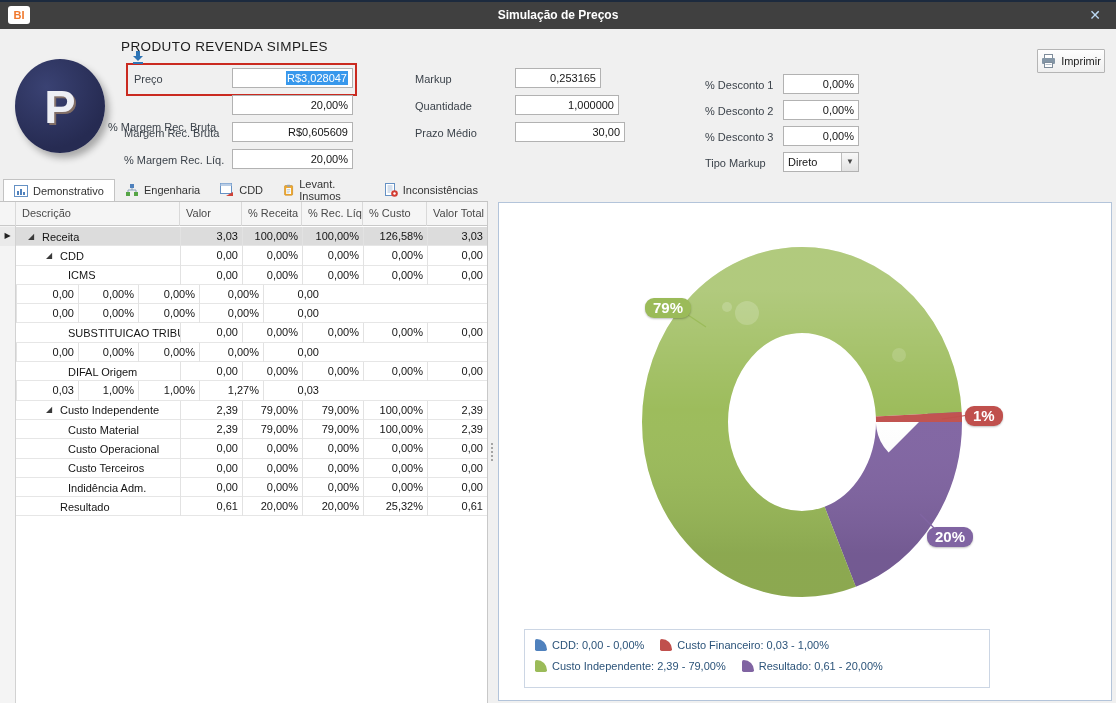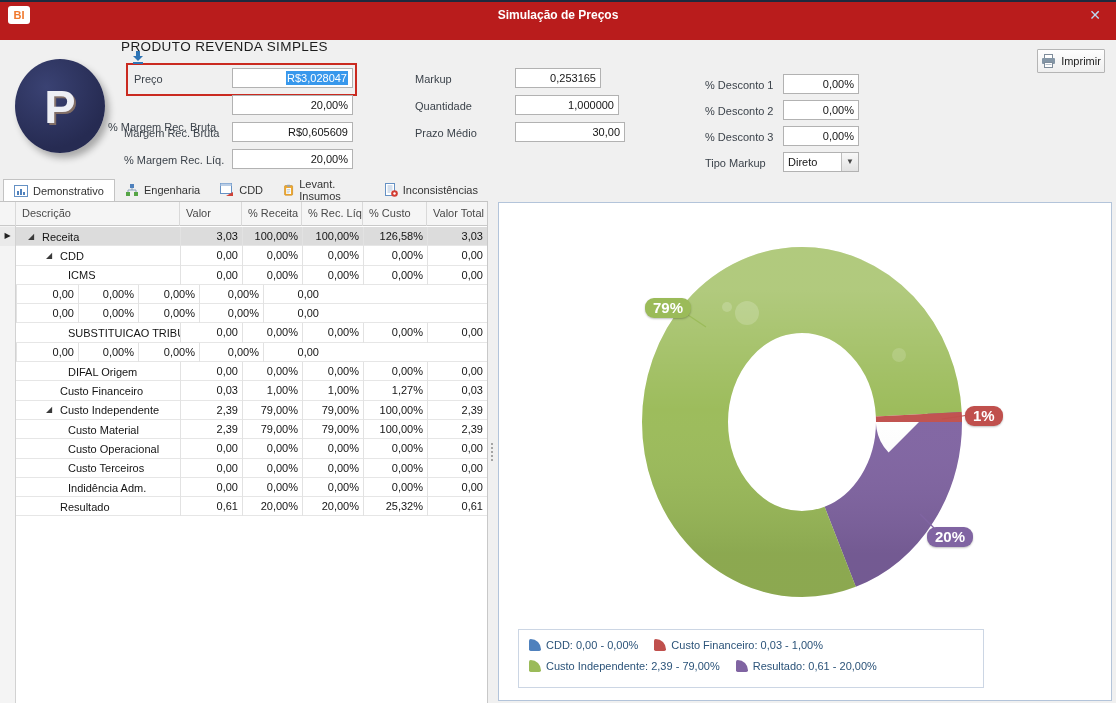--- a/index.html
+++ b/index.html
@@ -1,20 +1,20 @@
 <!DOCTYPE html>
 <html><head>
 <meta charset="utf-8">
 <style>
   * { margin:0; padding:0; box-sizing:border-box; }
   html,body { width:1116px; height:703px; font-family:"Liberation Sans", sans-serif; }
   #window { position:relative; width:1116px; height:703px; background:#f0f0f0; overflow:hidden; border-top:2px solid #1c2a3e;}
 
   
-  .titlebar { position:absolute; left:0; top:0; width:1116px; height:38px; background:#b91c1c; }
+  .titlebar { position:absolute; left:0; top:0; width:1116px; height:27px; background:#404040; }
   .bi-logo { position:absolute; left:8px; top:4px; width:22px; height:18px; background:#fff; border-radius:3px;
              color:#f0782d; font-weight:bold; font-size:11px; text-align:center; line-height:18px; }
   .win-title { position:absolute; left:0; top:0; width:100%; height:27px; line-height:27px; text-align:center;
                color:#fff; font-size:12px; font-weight:bold; }
   .win-close { position:absolute; right:10px; top:3px; width:22px; height:21px; color:#bcd9f3; font-size:14px;
                text-align:center; line-height:21px; cursor:default; }
 
   
   .avatar { position:absolute; left:15px; top:57px; width:90px; height:94px; border-radius:50%;
             background:radial-gradient(circle at 35% 30%, #3a4273, #262b52 70%);
@@ -66,21 +66,21 @@
   
   .splitter { position:absolute; left:488px; top:199px; width:10px; height:504px; background:#f0f0f0; }
   .grip { position:absolute; left:3px; top:242px; display:flex; flex-direction:column; gap:2px; }
   .grip i { width:2px; height:2px; background:#8b8b8b; border-radius:50%; }
 
   
   .chart-panel { position:absolute; left:498px; top:200px; width:614px; height:499px; background:#fff; border:1px solid #b3c4da; }
   .chart-svg { position:absolute; left:0; top:0; }
   .badge { position:absolute; color:#fff; font-size:15px; font-weight:bold; padding:1px 8px 2px 8px; border-radius:9px;
            box-shadow:0 1px 2px rgba(0,0,0,.25); }
-  .legend { position:absolute; left:19px; top:426px; width:466px; height:59px; border:1px solid #ccd6e4; background:#fff;
+  .legend { position:absolute; left:25px; top:426px; width:466px; height:59px; border:1px solid #ccd6e4; background:#fff;
             padding:8px 10px 6px 10px; display:flex; flex-wrap:wrap; column-gap:16px; row-gap:7px; align-content:flex-start; }
   .lgitem { display:flex; align-items:center; gap:5px; font-size:11px; color:#2b5379; height:14px; }
   .lgmark { width:12px; height:12px; border-radius:2px 100% 2px 2px; flex:0 0 12px; }
 </style>
 </head>
 <body>
 
 <div id="window">
 
   <div class="titlebar">
@@ -280,24 +280,20 @@
             <span>DIFAL Origem</span>
           </div>
           <div class="tcell valcell" style="width: 62px;">0,00</div>
           <div class="tcell valcell" style="width: 60px;">0,00%</div>
           <div class="tcell valcell" style="width: 61px;">0,00%</div>
           <div class="tcell valcell" style="width: 64px;">0,00%</div>
           <div class="tcell valcell" style="width: 60px;">0,00</div>
         </div>
         <div class="trow">
           <div class="tcell indcol"></div>
-          <div class="tcell desccol" style="width: 164px; padding-left: 30px;">
-            <span class="glyph"></span>
-            <span>Custo Financeiro</span>
-          </div>
           <div class="tcell valcell" style="width: 62px;">0,03</div>
           <div class="tcell valcell" style="width: 60px;">1,00%</div>
           <div class="tcell valcell" style="width: 61px;">1,00%</div>
           <div class="tcell valcell" style="width: 64px;">1,27%</div>
           <div class="tcell valcell" style="width: 60px;">0,03</div>
         </div>
         <div class="trow">
           <div class="tcell indcol"></div>
           <div class="tcell desccol" style="width: 164px; padding-left: 30px;">
             <span class="glyph">◢</span>

